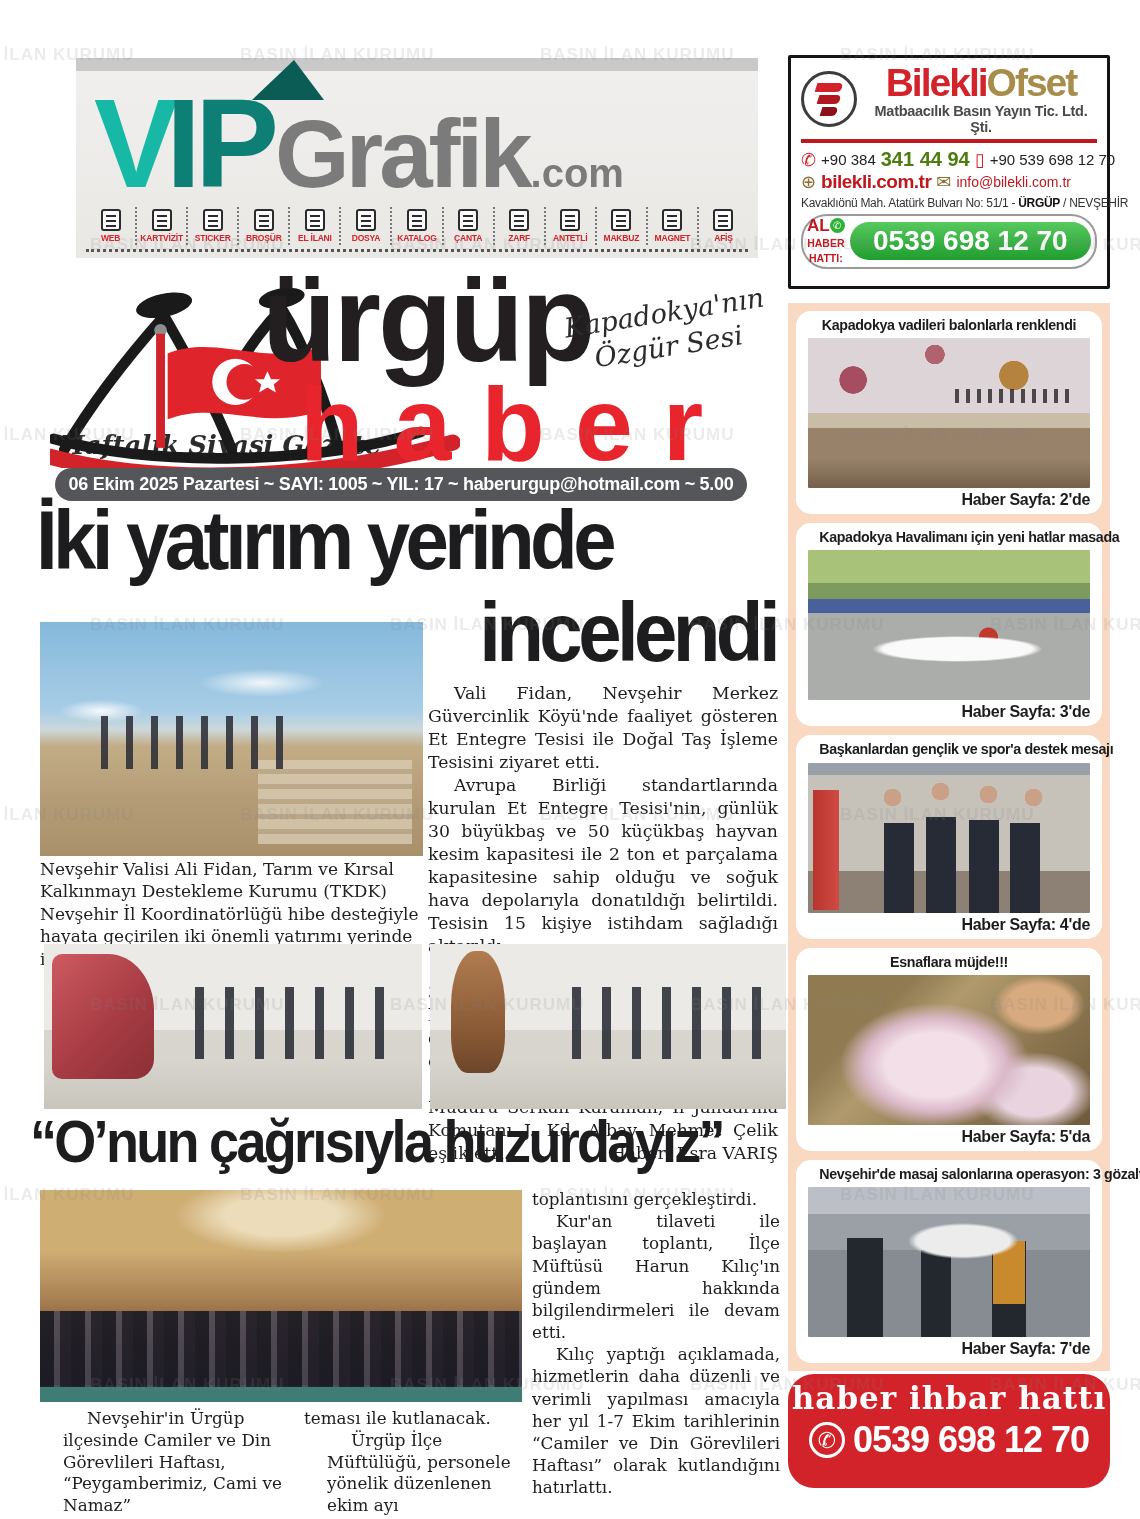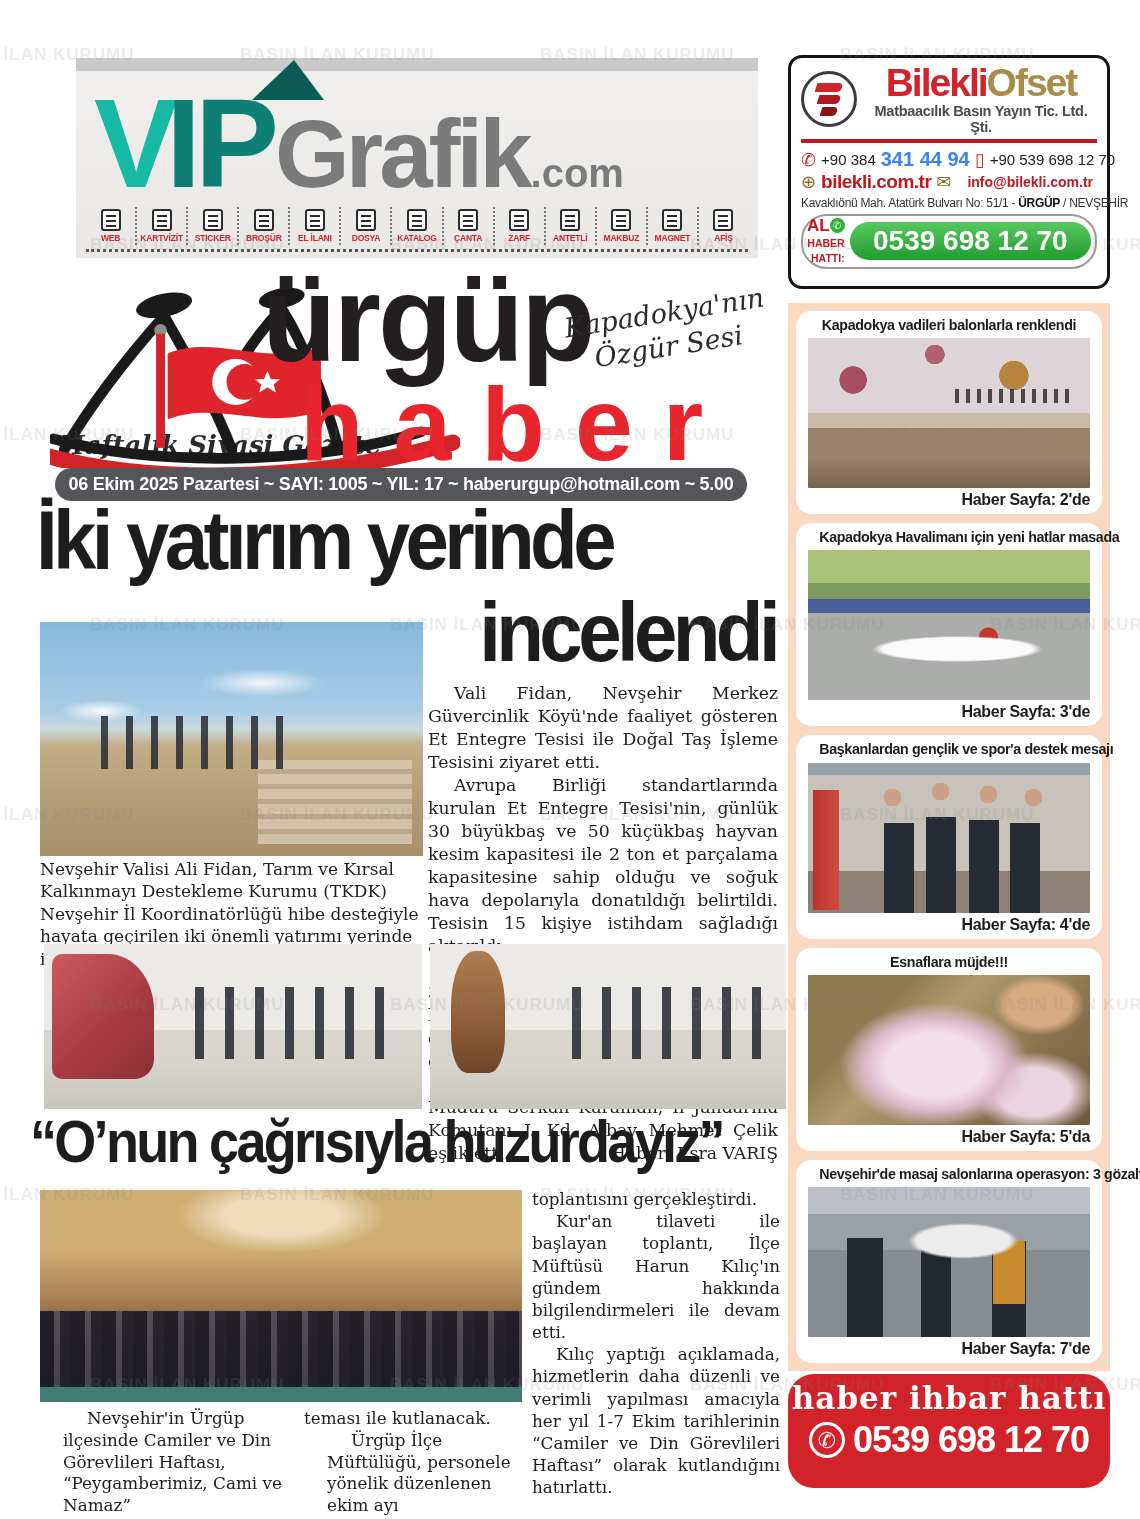--- a/index.html
+++ b/index.html
@@ -24,44 +24,44 @@
   .vip-services{position:absolute;left:10px;right:10px;bottom:6px;display:flex;
       border-bottom:3px dotted #555;padding-bottom:4px;}
   .svc{flex:1;text-align:center;border-left:2px dotted #777;padding:2px 0 2px;}
   .svc:first-child{border-left:none;}
   .svc-ico{width:20px;height:22px;margin:0 auto 2px;border:2px solid #2b2b2b;border-radius:3px;position:relative;background:#fdfdfd;}
   .svc-ico::before{content:"";position:absolute;left:3px;right:3px;top:4px;height:2px;background:#2b2b2b;
       box-shadow:0 5px 0 #2b2b2b,0 10px 0 #2b2b2b;}
   .svc-label{font-size:8.5px;font-weight:bold;color:#d2232a;letter-spacing:-0.2px;white-space:nowrap;}
   
   .bilekli{position:absolute;left:788px;top:55px;width:322px;height:234px;background:#fff;
-      border:3px solid #141414;border-radius:14px;padding:5px 10px 6px;z-index:2;}
+      border:3px solid #141414;border-radius:2px;padding:5px 10px 6px;z-index:2;}
   .bk-top{display:flex;align-items:center;gap:8px;}
   .bk-logo{width:56px;height:56px;border:3px solid #3c3c3c;border-radius:50%;flex:none;
       display:flex;flex-direction:column;justify-content:center;align-items:center;gap:3px;}
   .bk-wing{width:26px;height:9px;border-radius:0 9px 9px 2px;transform:skewX(-18deg);}
   .bk-w1{background:#d2232a;}.bk-w2{background:#b01820;width:22px;}.bk-w3{background:#8c1118;width:16px;}
   .bk-titlebox{flex:1;text-align:center;}
   .bk-name{font-size:39px;font-weight:bold;letter-spacing:-2px;line-height:1;}
   .bk-name .red{color:#d2232a;}.bk-name .gold{color:#a88d4a;}
   .bk-sub{font-size:14.5px;font-weight:bold;color:#4a4a4a;margin-top:1px;letter-spacing:-0.3px;}
   .bk-div{border-top:3px solid #c0181f;border-bottom:1px solid #c0181f;height:2px;margin:4px 0 5px;}
   .bk-row{display:flex;align-items:center;gap:5px;white-space:nowrap;}
   .bk-ico{font-family:"DejaVu Sans",sans-serif;color:#d2232a;font-size:18px;line-height:1;}
   .bk-phone-area{font-size:15px;color:#222;}
-  .bk-phone-main{font-size:20px;font-weight:bold;color:#3b82f6;}
+  .bk-phone-main{font-size:20px;font-weight:bold;color:#4d7c0f;}
   .bk-mobile{font-size:15px;color:#222;}
   .bk-web{font-size:19px;font-weight:bold;color:#c0181f;letter-spacing:-0.5px;}
-  .bk-mail{font-size:14px;font-weight:bold;color:#c0181f;margin-left:11px;}
+  .bk-mail{font-size:14px;font-weight:normal;color:#c0181f;}
   .bk-mailico{color:#8c6d2f;}
   .bk-addr{font-size:12px;color:#333;text-align:center;margin-top:3px;letter-spacing:-0.3px;white-space:nowrap;}
   .bk-addr b{color:#111;}
   .bk-hotline{display:flex;align-items:center;gap:5px;margin-top:4px;border:2px solid #9a9a9a;
       border-radius:26px;padding:2px 4px;}
-  .bk-al{color:#c0181f;font-weight:bold;text-align:right;line-height:.95;flex:none;}
+  .bk-al{color:#c0181f;font-weight:bold;text-align:center;line-height:.95;flex:none;}
   .bk-al-big{font-size:17px;display:inline-block;}
   .bk-al-small{font-size:10.5px;}
   .wa-mini{display:inline-flex;width:15px;height:15px;border-radius:50%;background:#2eb135;color:#fff;
       font:10px/15px "DejaVu Sans",sans-serif;justify-content:center;vertical-align:2px;}
   .bk-green{flex:1;background:linear-gradient(180deg,#57c95e,#1f9e2e);border-radius:20px;color:#fff;
       font-size:28px;font-weight:bold;text-align:center;line-height:38px;letter-spacing:0;}
   
   .mast-logo{position:absolute;left:50px;top:278px;z-index:1;}
   .mast-black{position:absolute;left:262px;top:258px;font-size:122px;font-weight:bold;color:#231f20;
       letter-spacing:-3px;line-height:1;z-index:2;}

